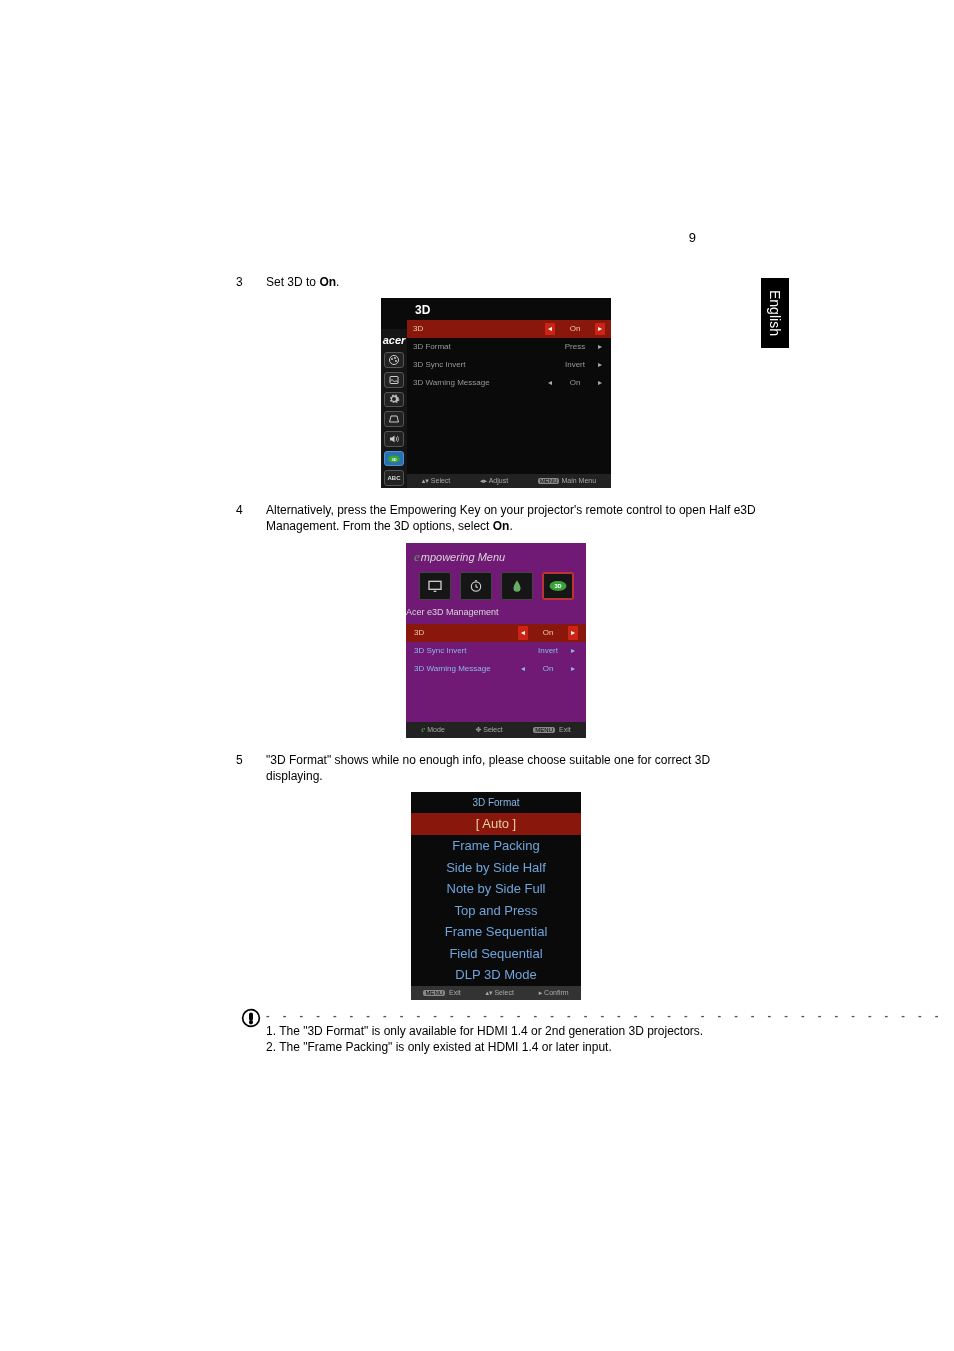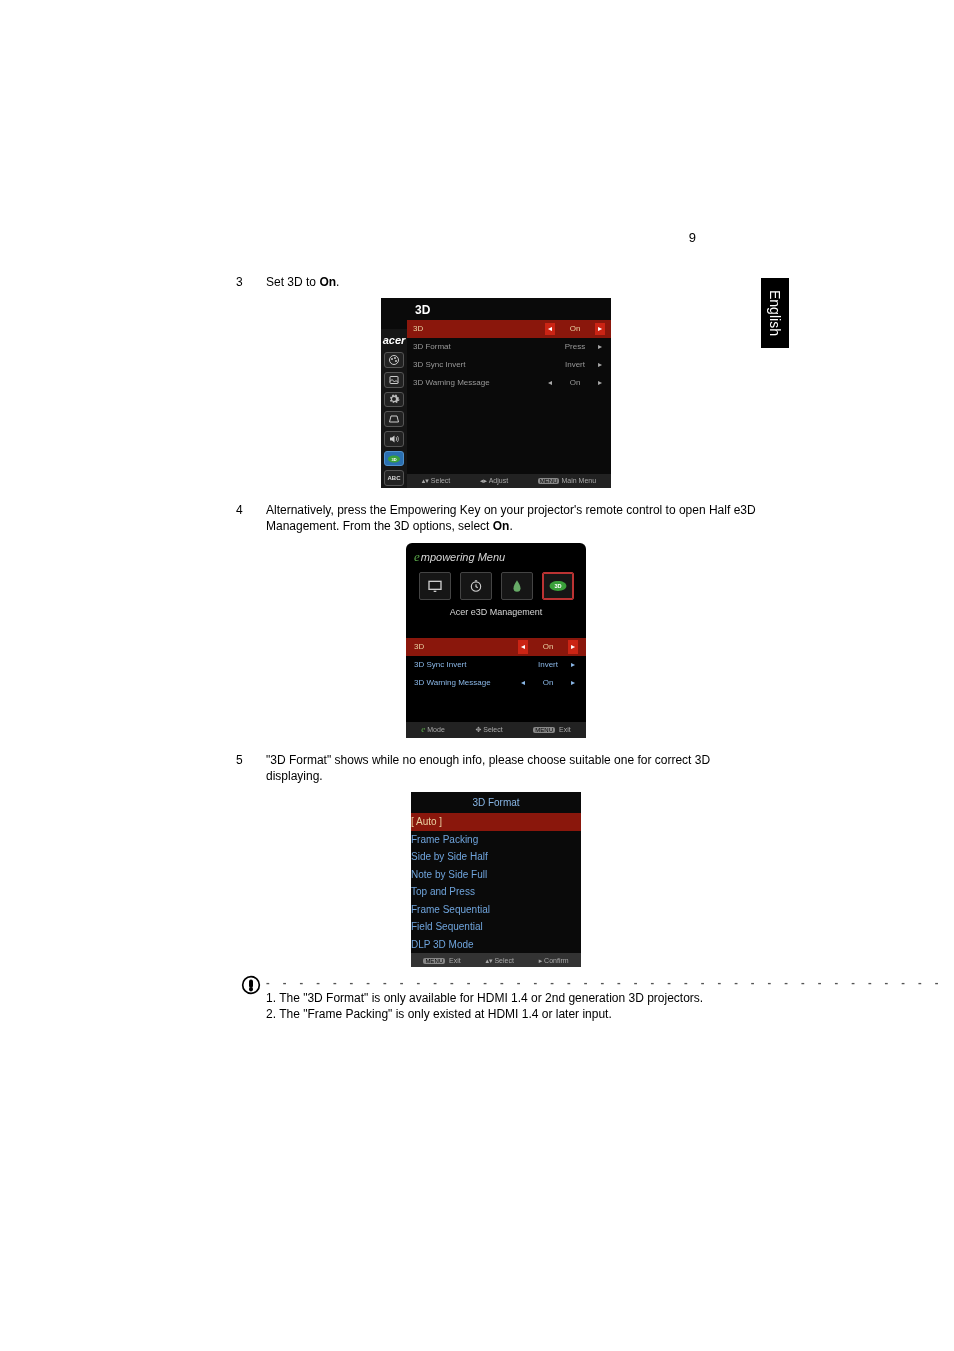--- a/index.html
+++ b/index.html
@@ -166,23 +166,22 @@
     font-size:6px;
     margin-right:2px;
   }
 
   
   .osd2 {
     position: relative;
     width: 180px;
     height: 195px;
     margin: 6px auto 14px auto;
-    background: #000000;
+    background: #701a75;
     font-family: Arial, sans-serif;
-    border-radius: 6px;
   }
   .osd2-title {
     color: #d6d6d6;
     font-size: 11px;
     font-style: italic;
     padding: 5px 8px 3px 8px;
   }
   .osd2-title .e-letter {
     color: #5aa84a;
     font-family: Georgia, serif;
@@ -205,24 +204,23 @@
     align-items:center;
     justify-content:center;
     color:#ccc;
     font-size:10px;
   }
   .osd2-tab.sel {
     border-color: #b33;
     box-shadow: 0 0 0 1px #b33 inset;
   }
   .osd2-sub {
-    text-align: center;
     color: #d6d6d6;
     font-size: 9px;
-    padding-bottom: 20px;
+    padding-bottom: 6px;
   }
   .osd2-body {
     padding: 0 0;
   }
   .osd2-row {
     display: flex;
     align-items: center;
     height: 18px;
     font-size: 8px;
     color: #8bb8e8;
@@ -273,21 +271,22 @@
     font-family: Arial, sans-serif;
   }
   .osd3-title {
     color: #88b6e6;
     text-align: center;
     font-size: 10px;
     padding: 4px 0;
   }
   .osd3-item {
     color: #6fa4dc;
-    font-size: 10px;
+    text-align: center;
+    font-size: 13px;
     padding: 2px 0;
   }
   .osd3-item.sel {
     background: #8a170c;
     color: #e8cfa0;
   }
   .osd3-foot {
     height: 14px;
     background: #333;
     display: flex;

